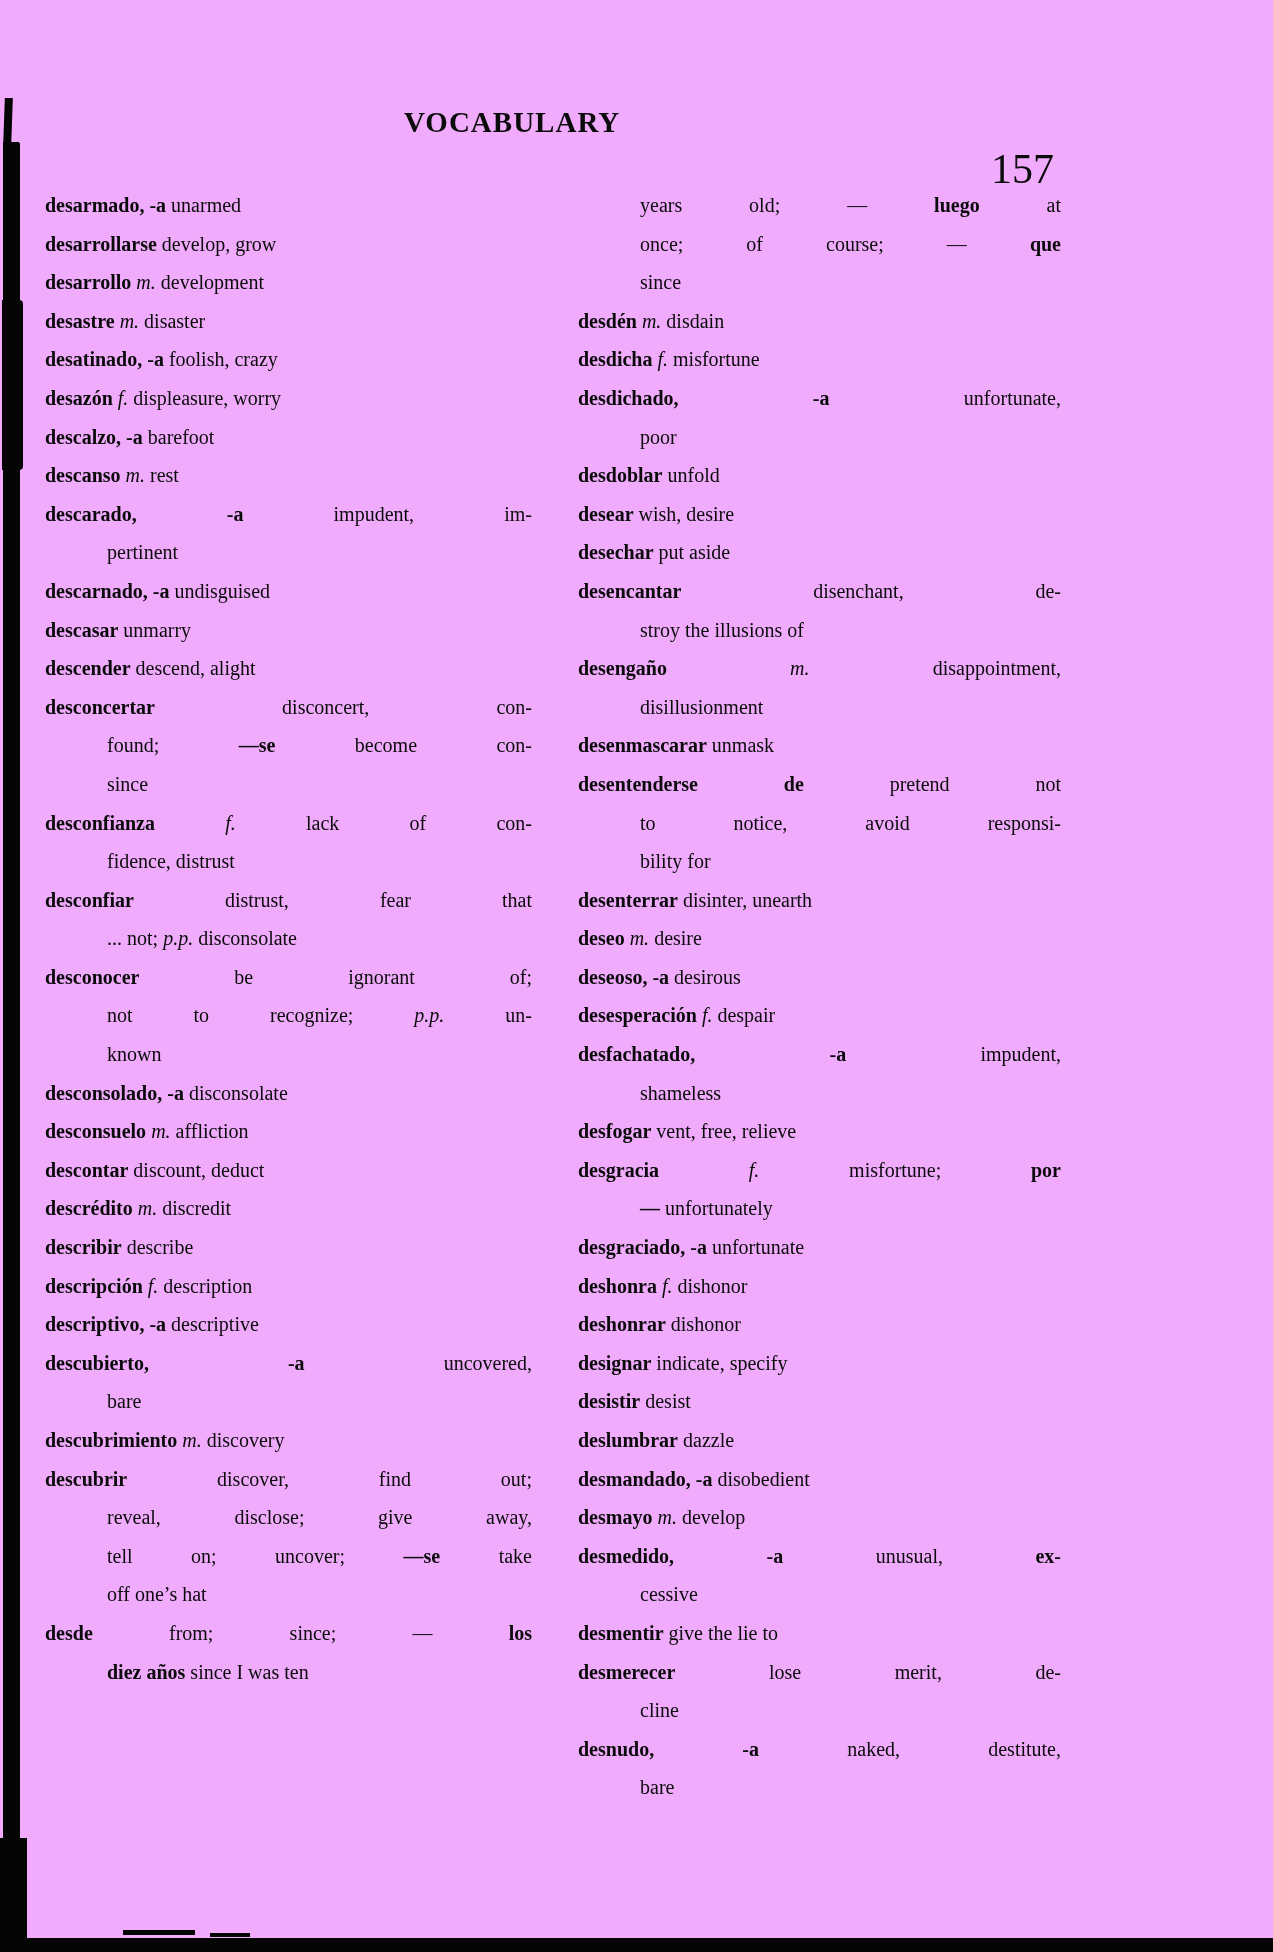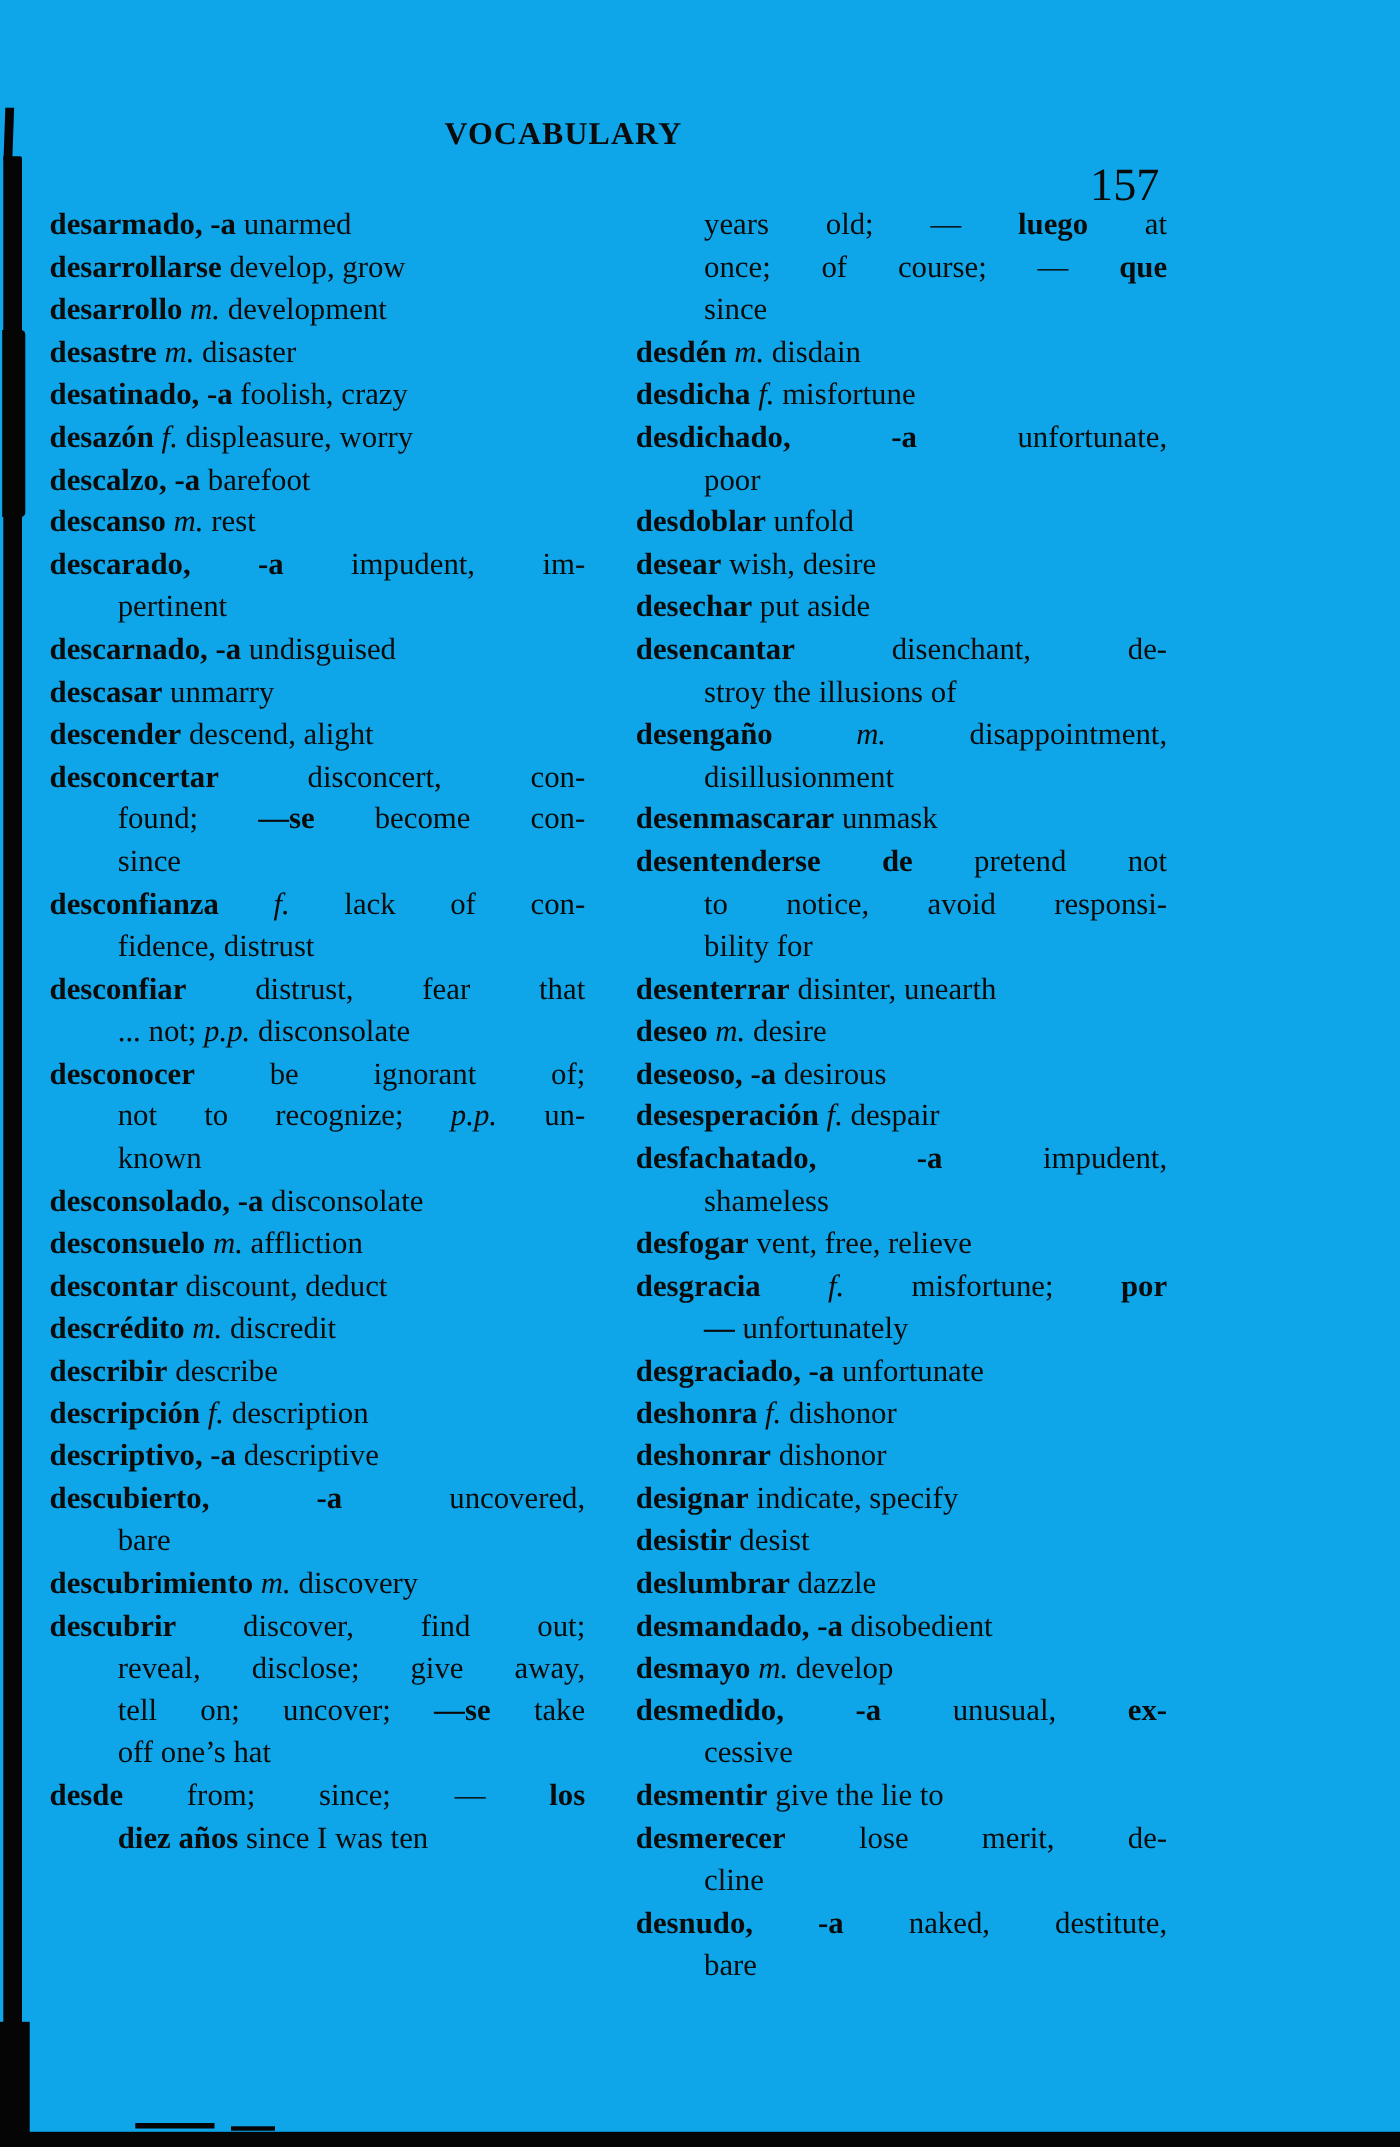--- a/index.html
+++ b/index.html
@@ -3,36 +3,36 @@
 <meta charset="utf-8">
 <style>
   html,body{margin:0;padding:0;}
   body{
     width:1273px;height:1952px;position:relative;
     background:#ffffff;
     font-family:"Liberation Serif","DejaVu Serif",serif;
     color:#0b0b0b;
     -webkit-font-smoothing:antialiased;
   }
-  .page{position:absolute;inset:0;background:#0ea5e9;overflow:hidden;}
+  .page{position:absolute;inset:0;background:#f0abfc;overflow:hidden;}
 
   
   .header-title{
     position:absolute;left:404px;top:106px;
     font-weight:700;font-size:29px;letter-spacing:1px;
   }
   .page-number{
     position:absolute;left:991px;top:100px;
     font-size:42px;line-height:42px;font-weight:400;margin-top:48px;
   }
 
   
   .column{
     position:absolute;top:186px;
-    font-size:28px;line-height:38.6px;
+    font-size:20px;line-height:38.6px;
   }
   .column-left{left:45px;width:487px;}
   .column-right{left:578px;width:483px;}
 
   .entry{margin:0;}
   .line{min-height:38.6px;}
   .line.cont{padding-left:62px;}
   .line.jl{text-align:justify;text-align-last:justify;}
   .b{font-weight:700;}
   .i{font-style:italic;}

